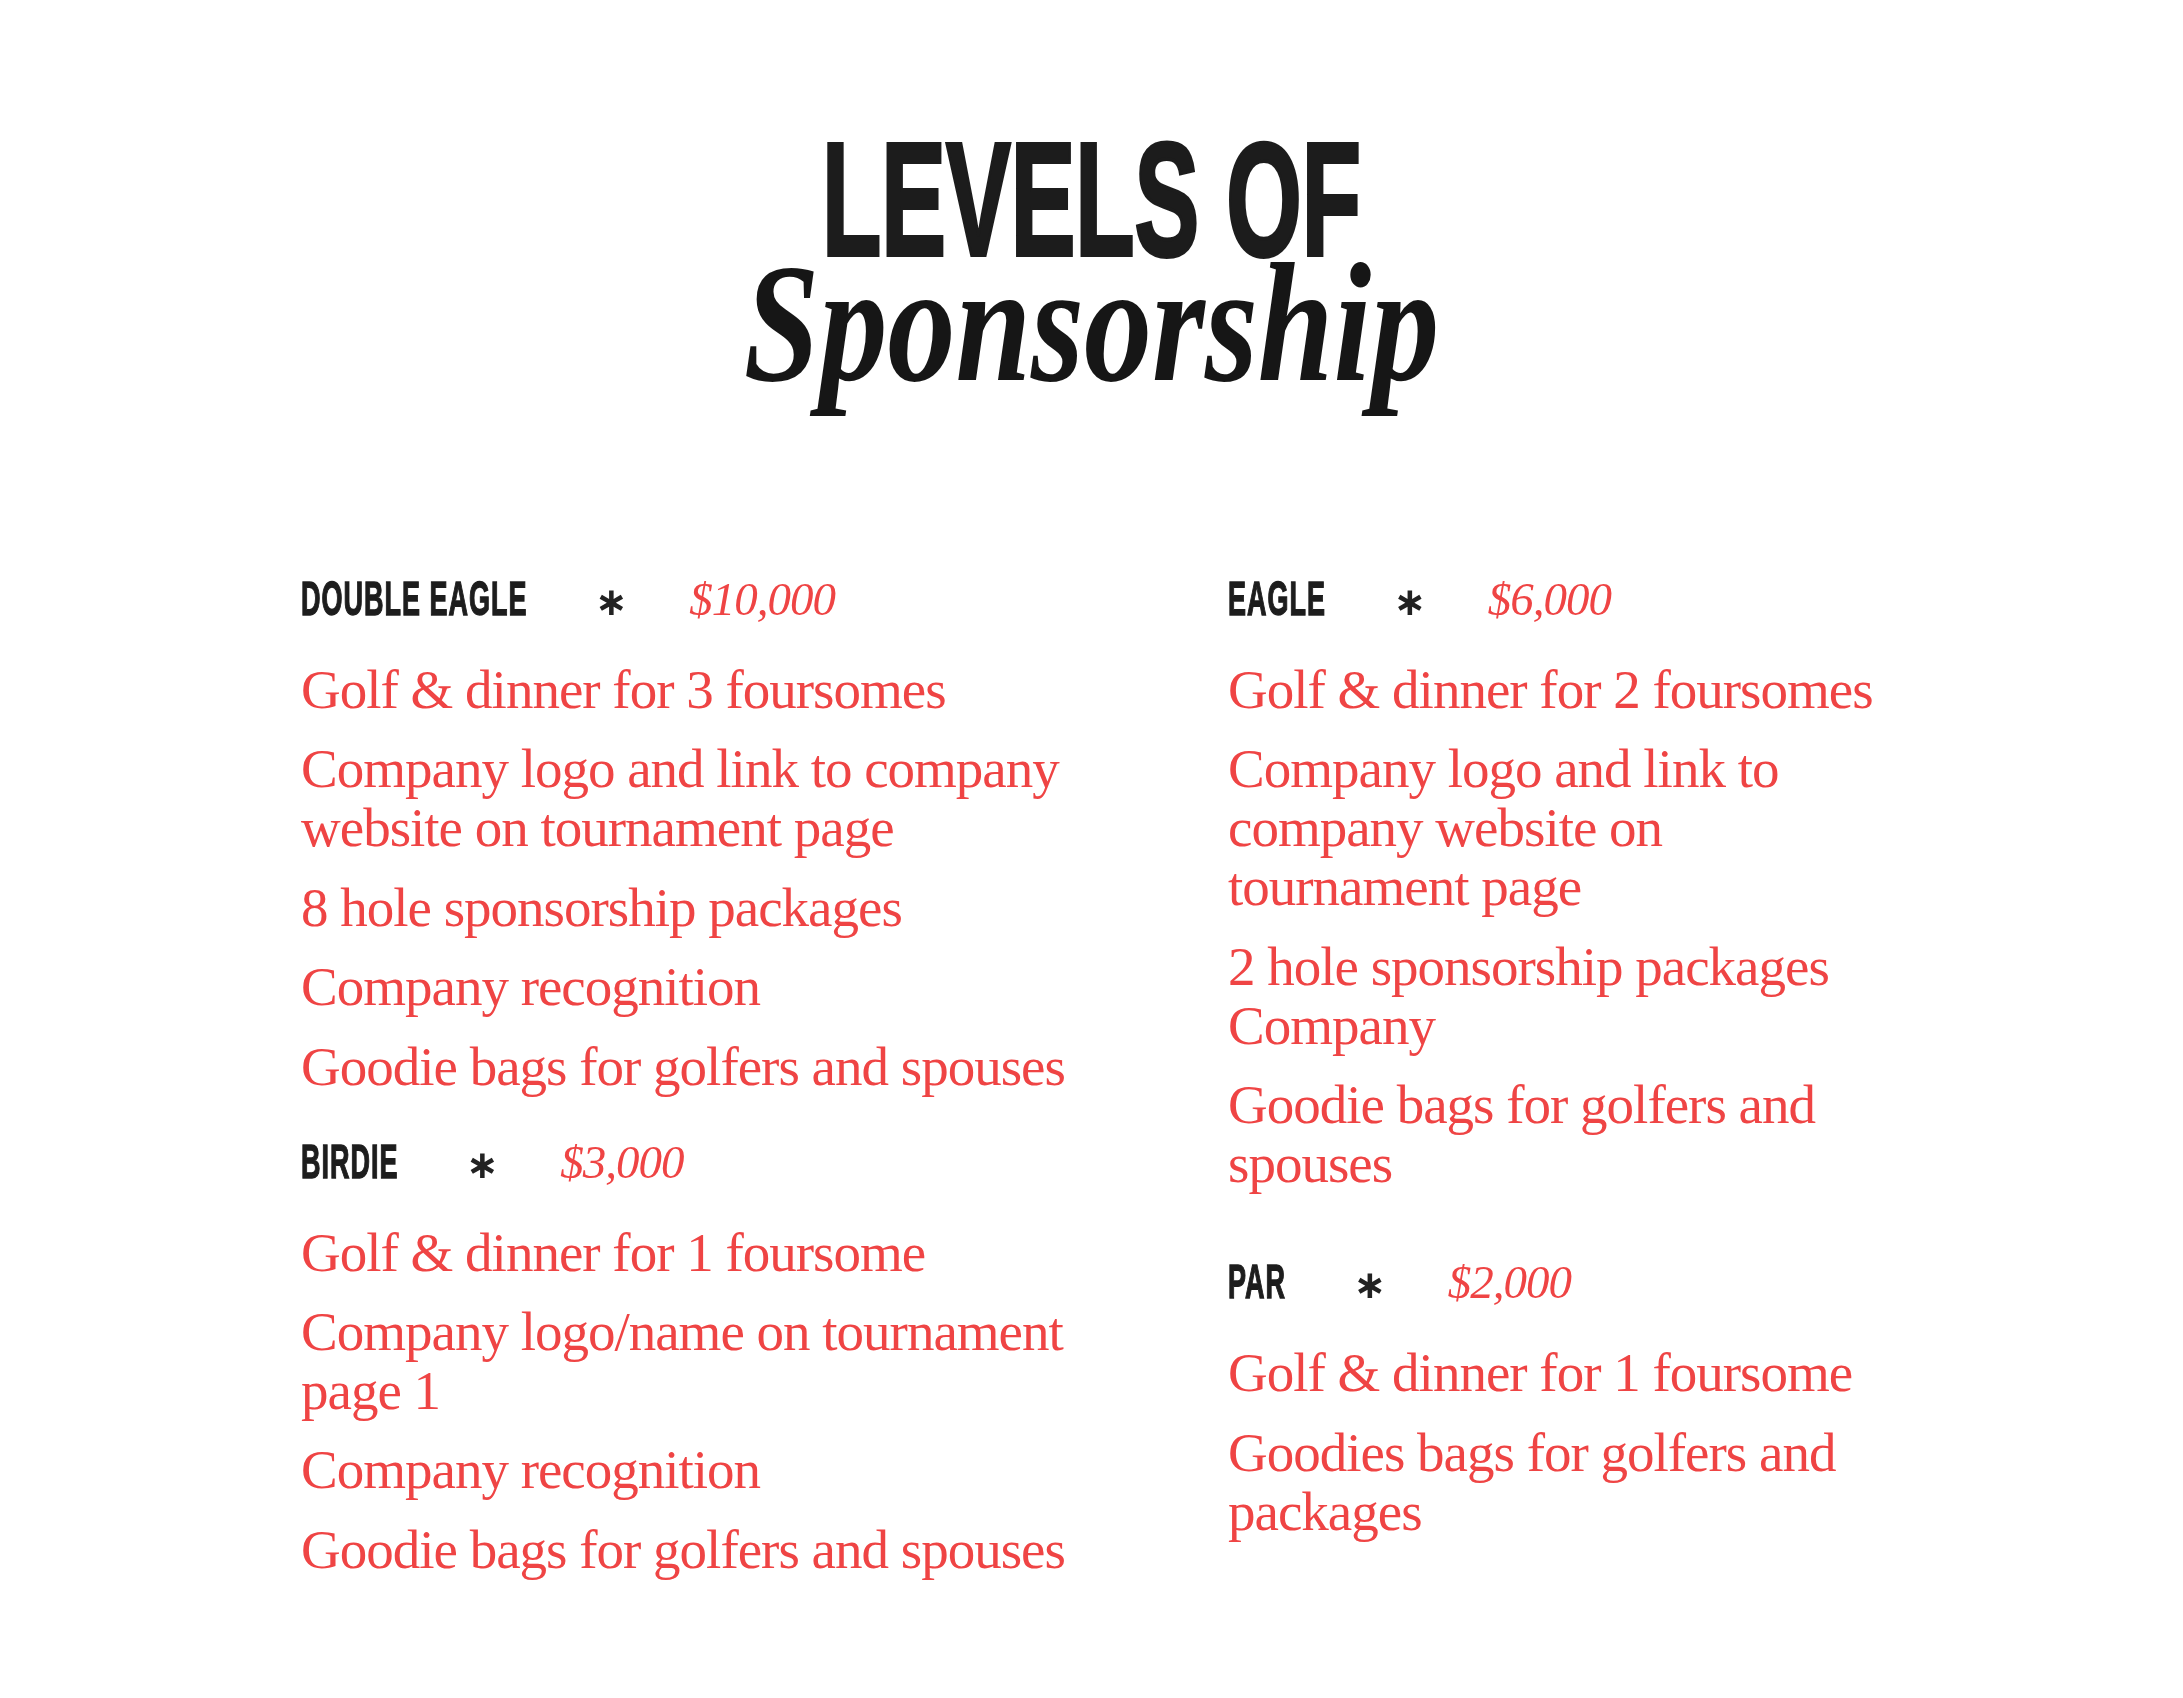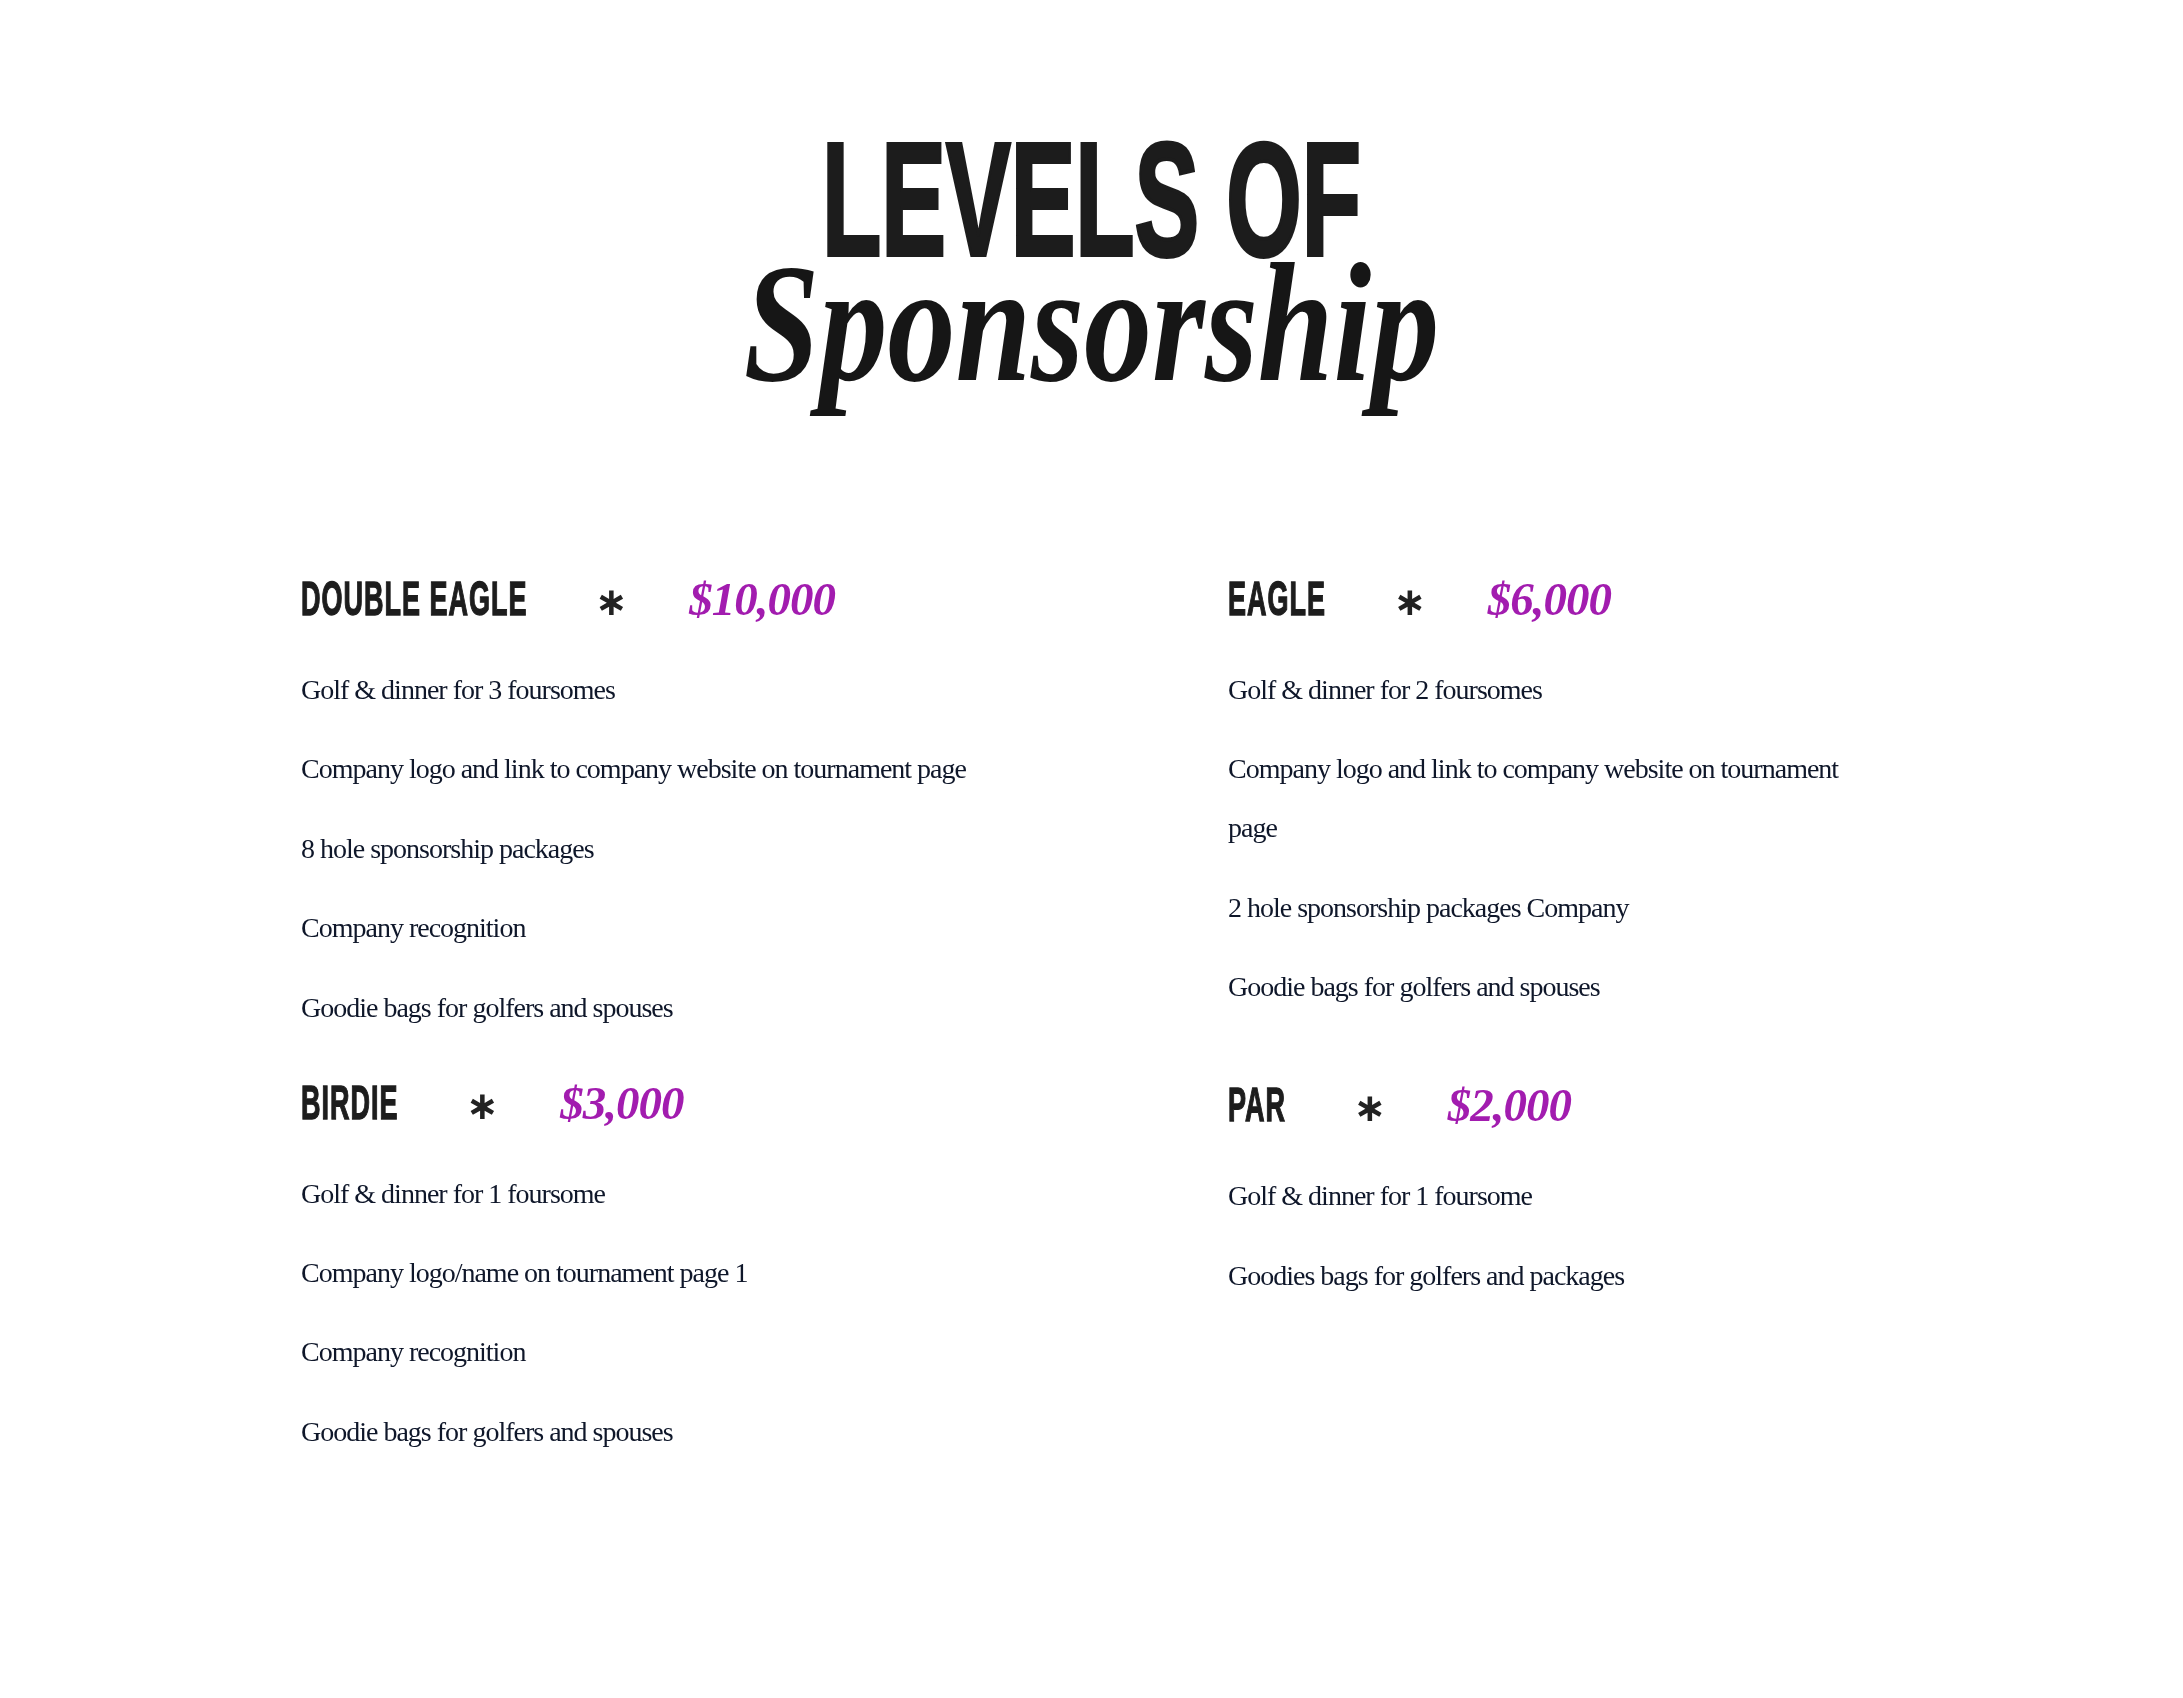--- a/index.html
+++ b/index.html
@@ -72,35 +72,35 @@
   .tier-star {
     font-family: "DejaVu Sans", sans-serif;
     font-size: 39px;
     line-height: 50px;
     margin: 0 13.6px 0 19.4px;
     color: #222222;
   }
   .tier-price {
     font-family: "Liberation Serif", serif;
     font-style: italic;
-    font-weight: 700;
+    font-weight: 400;
     font-size: 47px;
     line-height: 50px;
     letter-spacing: -1px;
-    color: #a21caf;
+    color: #ef4444;
   }
 
   
   .benefit {
     margin: 0 0 20.4px 0;
     font-family: "Liberation Serif", serif;
-    font-size: 28px;
+    font-size: 55px;
     line-height: 59px;
     letter-spacing: -1px;
-    color: #0f172a;
+    color: #ef4444;
   }
 </style>
 </head>
 <body>
 
 <main class="page">
   <header class="title-block">
     <h1 class="title-caps">LEVELS OF</h1>
     <h2 class="title-script">Sponsorship</h2>
   </header>

